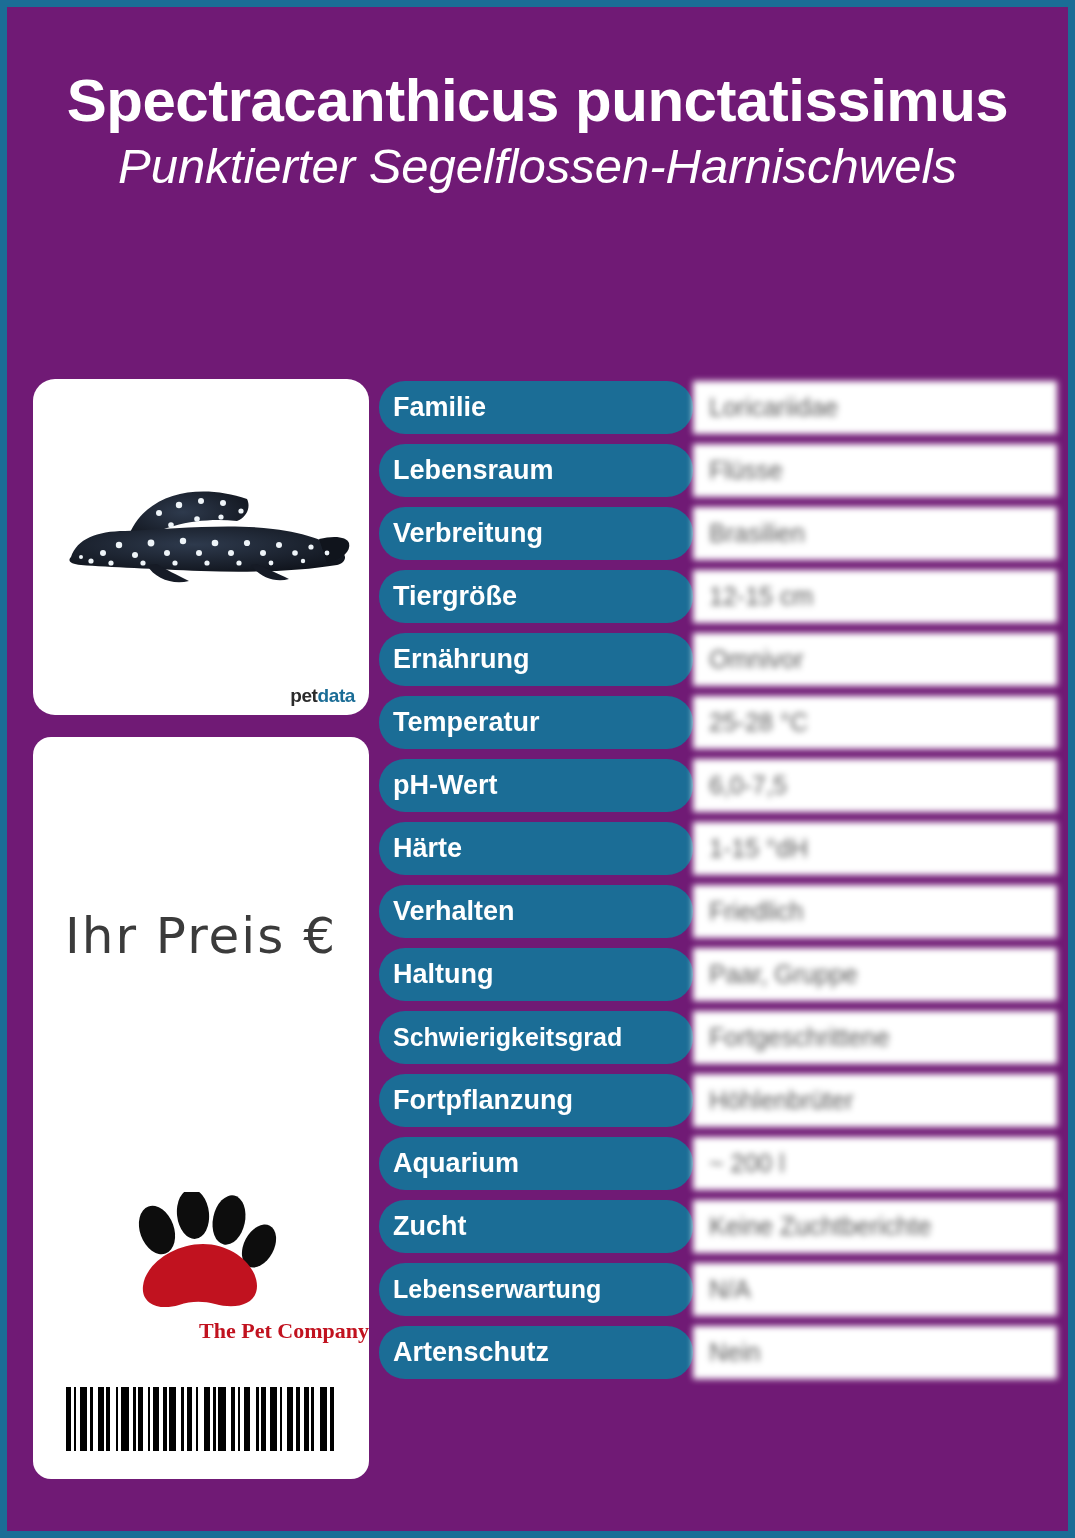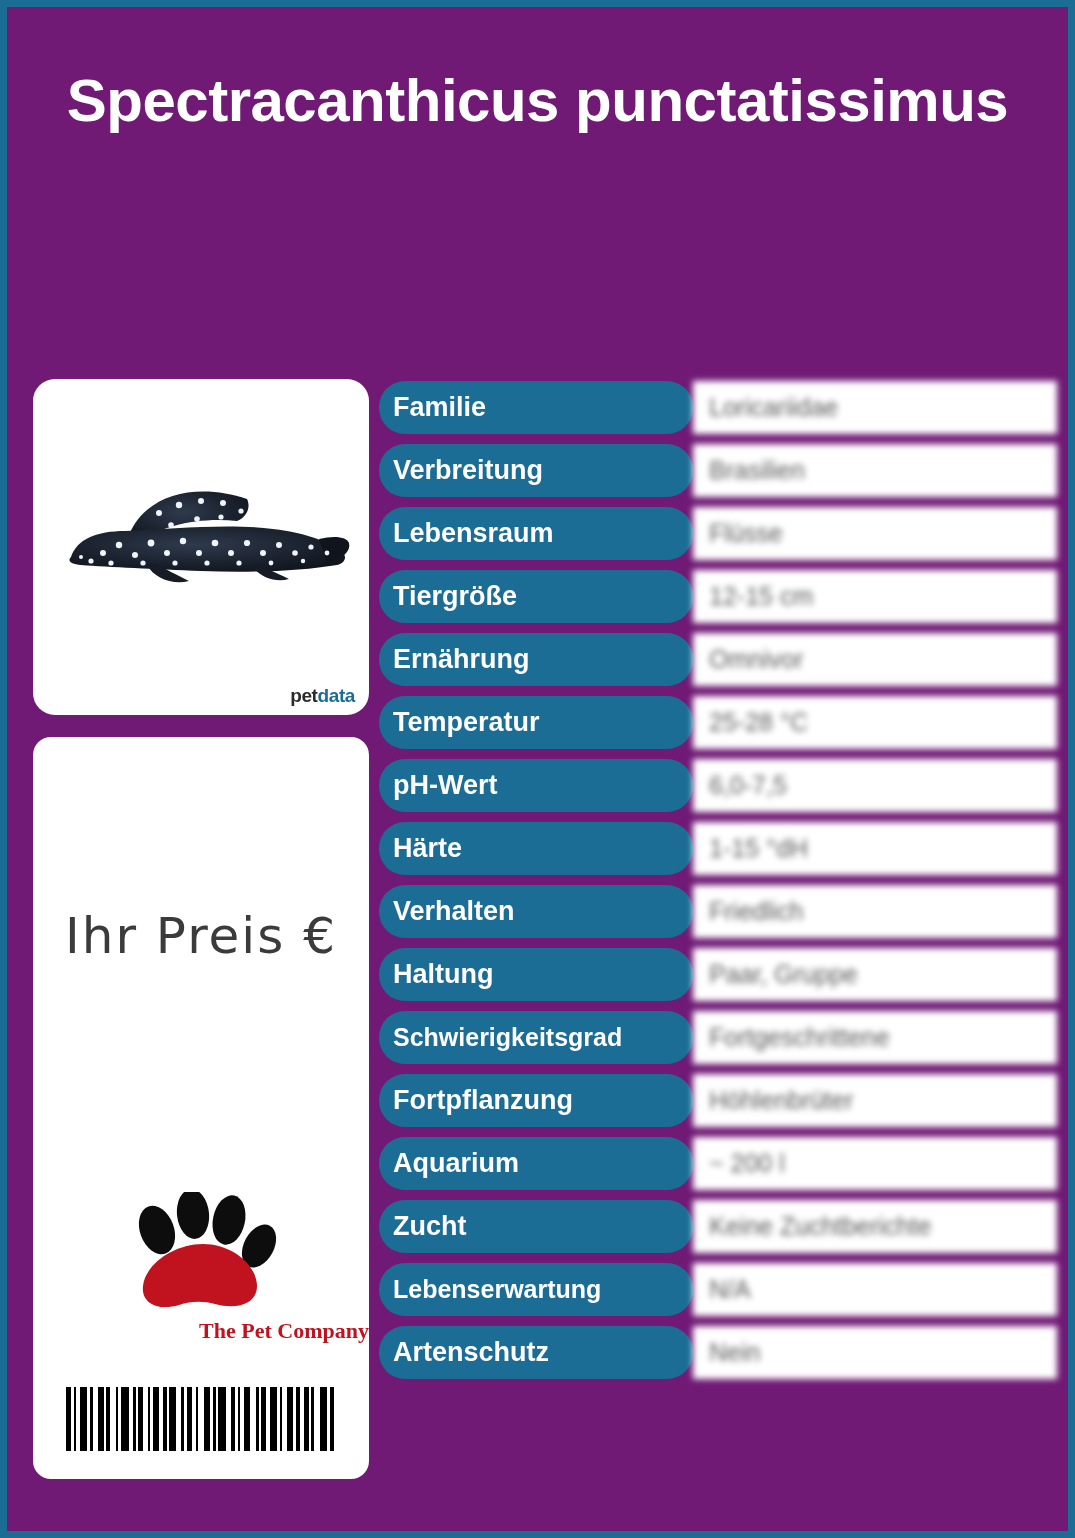--- a/index.html
+++ b/index.html
@@ -173,20 +173,21 @@
     overflow: hidden;
   }
 </style>
 </head>
 <body>
 
 <div class="page">
 
   <div class="header">
     <div class="title">Spectracanthicus punctatissimus</div>
+    <div class="subtitle">Punktierter Segelflossen-Harnischwels</div>
   </div>
 
   <div class="left-col">
 
     <div class="photo-card">
       <div class="fish-wrap">
         <svg class="fish" viewBox="0 0 300 125" xmlns="http://www.w3.org/2000/svg">
           <defs>
             <radialGradient id="body" cx="45%" cy="40%" r="75%">
               <stop offset="0%" stop-color="#2e3a4d"></stop>
@@ -329,28 +330,28 @@
 
   </div>
 
   <div class="table">
 
     <div class="row">
       <div class="cell-key">Familie</div>
       <div class="cell-val">Loricariidae</div>
     </div>
     <div class="row">
+      <div class="cell-key">Lebensraum</div>
+      <div class="cell-val">Flüsse</div>
+    </div>
+    <div class="row">
       <div class="cell-key">Verbreitung</div>
       <div class="cell-val">Brasilien</div>
     </div>
     <div class="row">
-      <div class="cell-key">Lebensraum</div>
-      <div class="cell-val">Flüsse</div>
-    </div>
-    <div class="row">
       <div class="cell-key">Tiergröße</div>
       <div class="cell-val">12-15 cm</div>
     </div>
     <div class="row">
       <div class="cell-key">Ernährung</div>
       <div class="cell-val">Omnivor</div>
     </div>
     <div class="row">
       <div class="cell-key">Temperatur</div>
       <div class="cell-val">25-28 °C</div>

